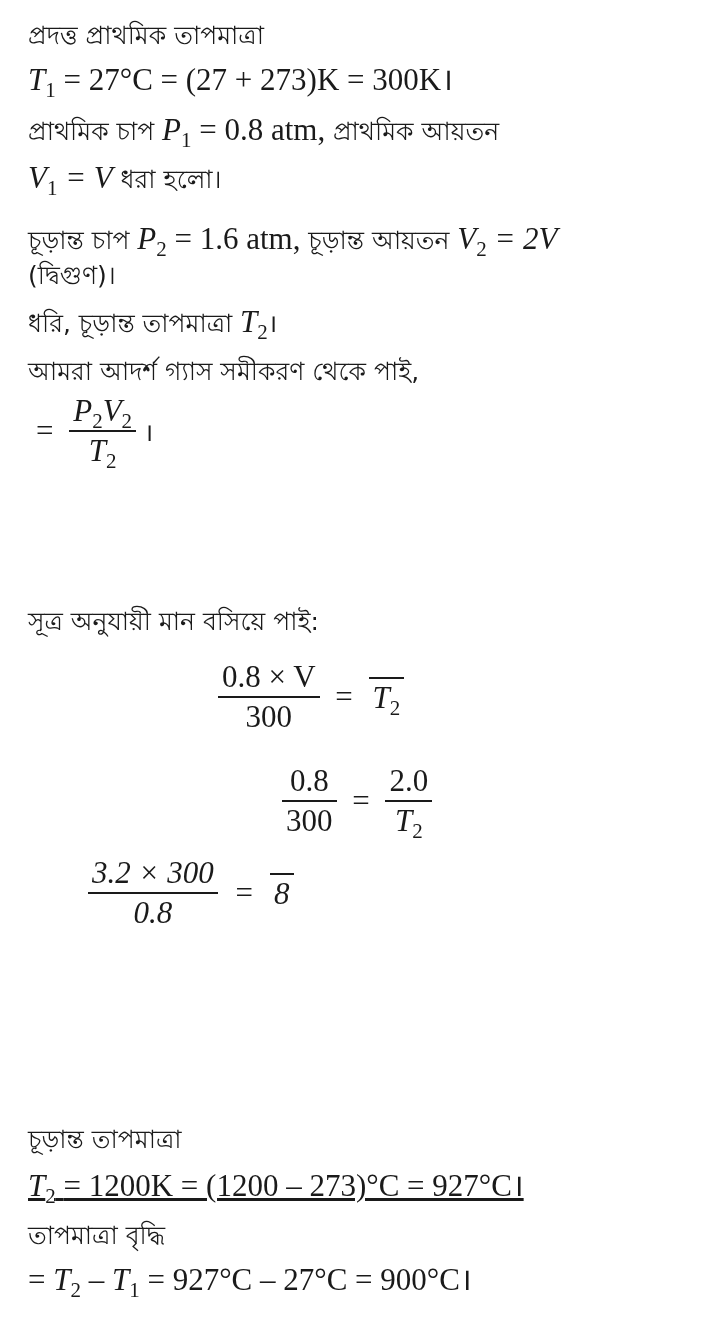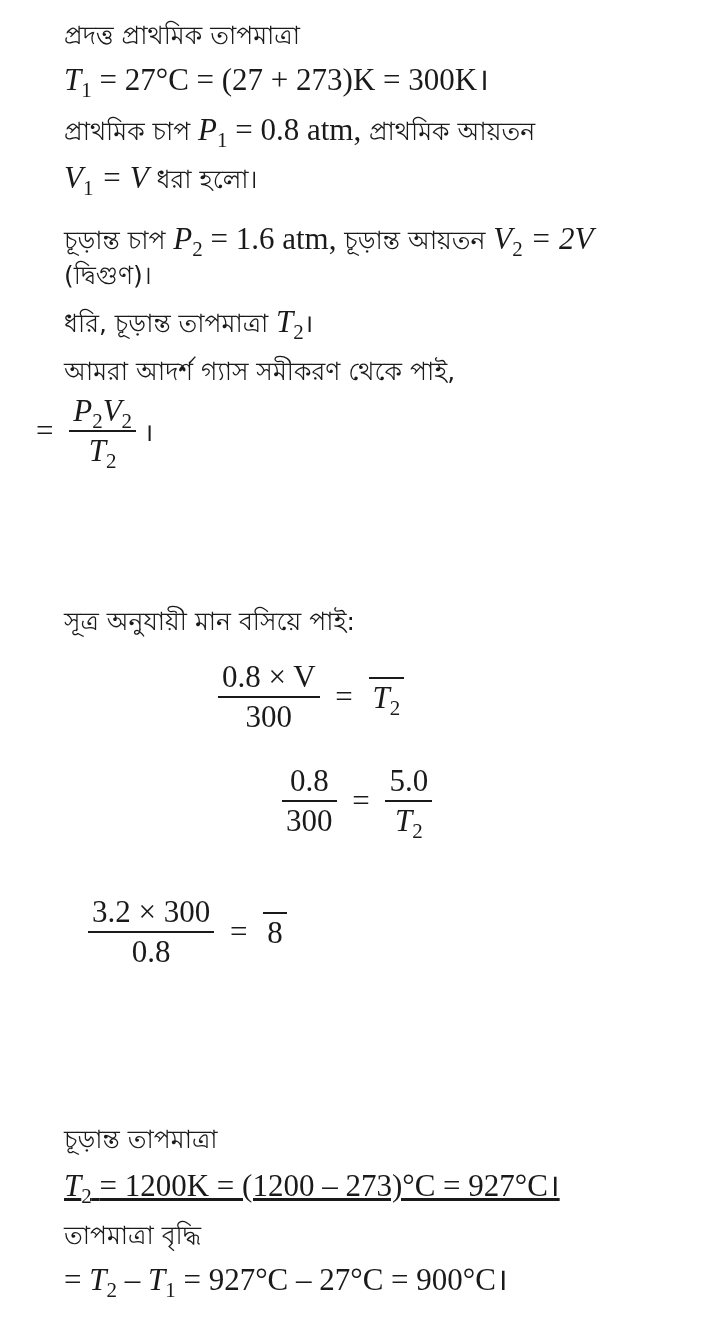--- a/index.html
+++ b/index.html
@@ -1,17 +1,17 @@
 <!DOCTYPE html>
 <html><head>
 <meta charset="utf-8">
 <style>
   html, body { margin: 0; padding: 0; background: #ffffff; }
   body { width: 716px; height: 1320px; position: relative; overflow: hidden; color: #1a1a1a; }
-  .line { position: absolute; left: 28px; white-space: nowrap; font-family: "Liberation Serif", serif; font-size: 31px; line-height: 40px; margin-left: 36px; }
+  .line { position: absolute; left: 28px; white-space: nowrap; font-family: "Liberation Serif", serif; font-size: 31px; line-height: 40px; }
   .bn { font-family: "DejaVu Sans", sans-serif; font-size: 25px; }
   .i { font-style: italic; }
   sub { font-size: 21px; vertical-align: -7px; line-height: 0; font-style: normal; }
   .frac { display: inline-block; vertical-align: middle; text-align: center; position: relative; }
   .frac .num, .frac .den { display: block; padding: 0 4px; line-height: 38px; }
   .frac .bar { display: block; height: 2px; background: #1a1a1a; }
   .eq-row { position: absolute; white-space: nowrap; font-family: "Liberation Serif", serif; font-size: 31px; }
   .op { display: inline-block; vertical-align: middle; padding: 0 8px; }
   .watermark { position: absolute; opacity: 0.04; font-family: "DejaVu Sans", sans-serif; font-size: 70px; font-weight: bold; color: #000; white-space: nowrap; }
 </style>
@@ -92,27 +92,27 @@
 </div>
 
 <div class="eq-row" style="left:282px; top:762px;">
   <span class="frac">
     <span class="num">0.8</span>
     <span class="bar"></span>
     <span class="den">300</span>
   </span>
   <span class="op">=</span>
   <span class="frac">
-    <span class="num">5.0</span>
+    <span class="num">2.0</span>
     <span class="bar"></span>
     <span class="den i"><span>T</span><sub>2</sub></span>
   </span>
 </div>
 
-<div class="eq-row" style="left:88px; top:893px;">
+<div class="eq-row" style="left:88px; top:854px;font-style:italic;">
   <span class="frac">
     <span class="num">3.2 × 300</span>
     <span class="bar"></span>
     <span class="den">0.8</span>
   </span>
   <span class="op">=</span>
   <span class="frac">
     <span class="bar"></span>
     <span class="den">8</span>
   </span>

